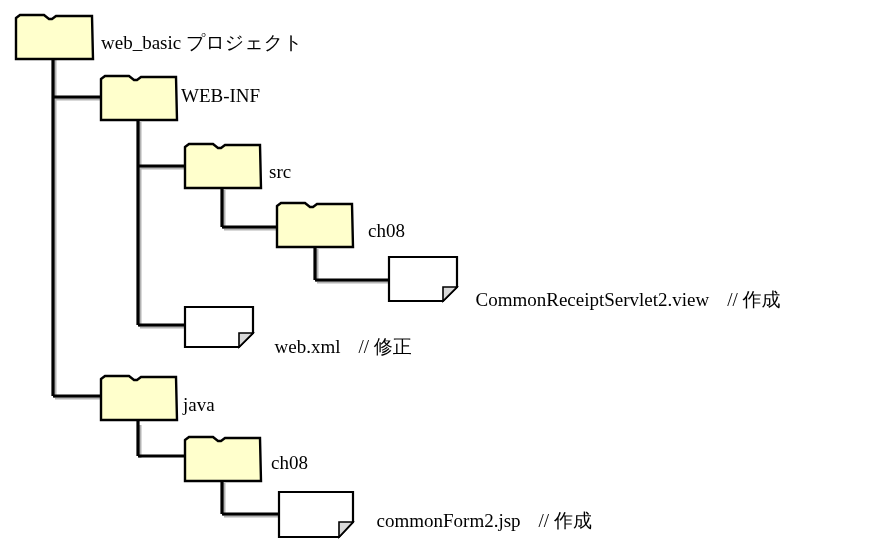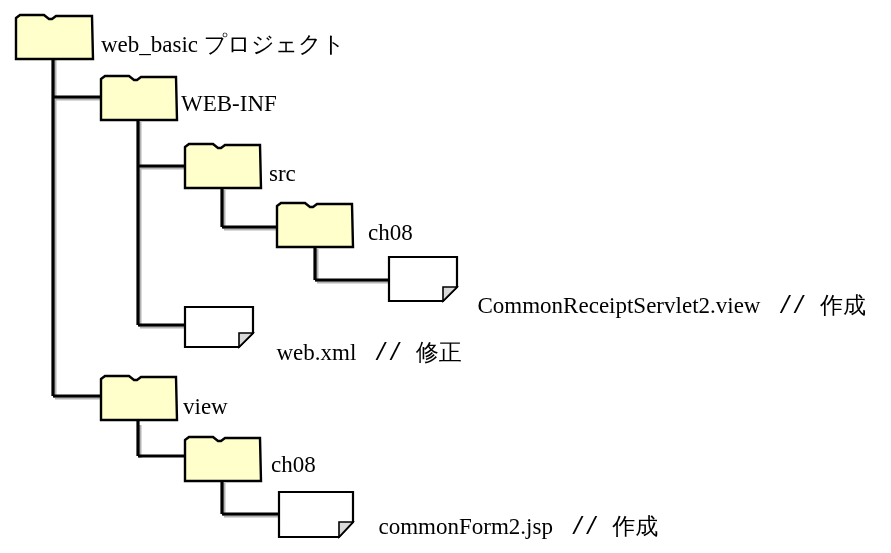--- a/index.html
+++ b/index.html
@@ -19,26 +19,26 @@
     position: absolute;
     left: 0;
     top: 0;
     width: 891px;
     height: 553px;
   }
   .node-label {
     position: absolute;
     white-space: pre;
     font-family: "Liberation Serif", "DejaVu Serif", serif;
-    font-size: 23px;
+    font-size: 19px;
     color: #000000;
     line-height: 1;
   }
   .note-text {
-    font-family: Liberation Mono, monospace;
+    font-family: Liberation Serif, serif;
   }
 </style>
 </head>
 <body>
 
 <svg id="tree-canvas" viewBox="0 0 891 553" width="891" height="553" xmlns="http://www.w3.org/2000/svg">
 
   <g>
 
     <g stroke="#b3b3b3" stroke-width="3" fill="none" stroke-linecap="butt">
@@ -121,33 +121,33 @@
   </g>
 
   <g>
     <path d="M 279,492 L 353,492 L 353,522 L 339,537 L 279,537 Z" fill="#ffffff" stroke="#000000" stroke-width="2.2" stroke-linejoin="miter"></path>
     <path d="M 353,522 L 339,522 L 339,537 Z" fill="#d9d9d9" stroke="#000000" stroke-width="1.6" stroke-linejoin="miter"></path>
   </g>
 </svg>
 
 <div class="node-label" style="left:101px; top:33px;">web_basic プロジェクト</div>
 
-<div class="node-label" style="left:181px; top:92px;">WEB-INF</div>
+<div class="node-label" style="left:181px; top:86px;">WEB-INF</div>
 
 <div class="node-label" style="left:269px; top:162px;">src</div>
 
 <div class="node-label" style="left:368px; top:221px;">ch08</div>
 
 <div class="node-label" style="left:466px; top:271px;">
   <span>CommonReceiptServlet2.view</span><span style="display:inline-block;width:18px;"></span><span class="note-text">// 作成</span>
 </div>
 
 <div class="node-label" style="left:265px; top:318px;">
   <span>web.xml</span><span style="display:inline-block;width:18px;"></span><span class="note-text">// 修正</span>
 </div>
 
-<div class="node-label" style="left:183px; top:395px;">view</div>
+<div class="node-label" style="left:183px; top:395px;">java</div>
 
 <div class="node-label" style="left:271px; top:453px;">ch08</div>
 
 <div class="node-label" style="left:367px; top:492px;">
   <span>commonForm2.jsp</span><span style="display:inline-block;width:18px;"></span><span class="note-text">// 作成</span>
 </div>
 
 </body></html>

